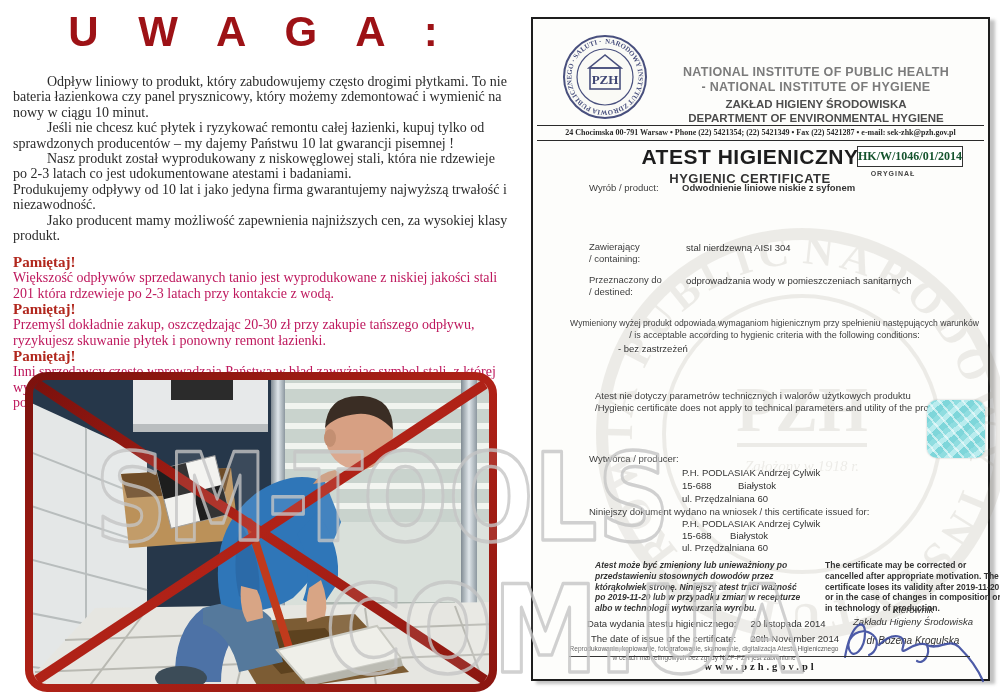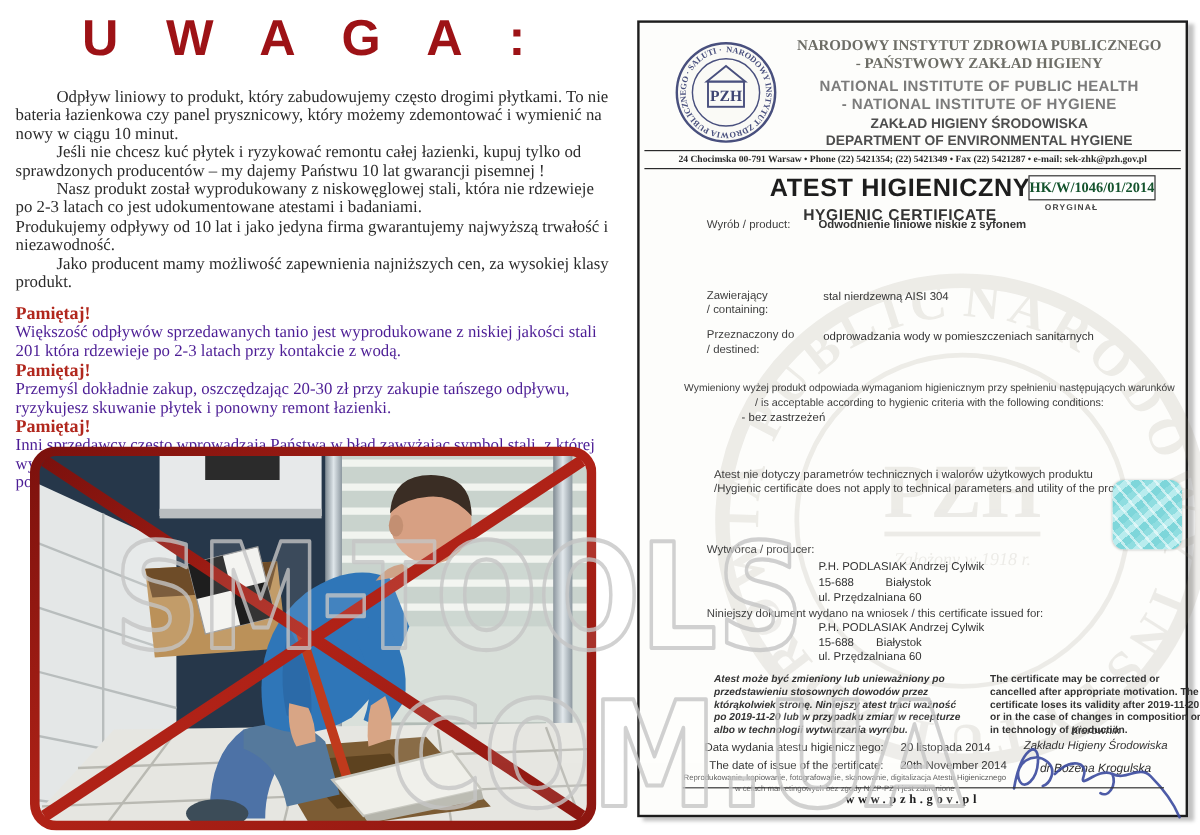--- a/index.html
+++ b/index.html
@@ -16,21 +16,21 @@
   }
   .left-text {
     margin:10px 10px 16px 13px;
     font:14px/15.4px "Liberation Serif", serif; color:#2b2b2b;
     text-align:left;
   }
   .left-text p { margin:0; }
   .left-text p.indent { text-indent:34px; }
   .reminders { margin-top:11px; }
   .rtitle { font:bold 15px/16px "Liberation Serif", serif; color:#b1271d; }
-  .rtext  { font:14px/15.4px "Liberation Serif", serif; color:#4c1d95; }
+  .rtext  { font:14px/15.4px "Liberation Serif", serif; color:#be185d; }
   
   .photo { position:absolute; left:25px; top:372px; width:472px; height:320px; }
   
   .cert {
     position:absolute; left:531px; top:17px; width:455px; height:660px;
     border:2px solid #1d1d1d; background:#fdfdfb;
     box-shadow:5px 3px 3px rgba(120,120,120,0.45);
     font-family:"Liberation Sans", sans-serif; color:#3a3a3a;
   }
   .cert .abs { position:absolute; }
@@ -238,22 +238,20 @@
         </defs>
       <circle cx="44" cy="44" r="41" fill="#fafaf6" stroke="#49507e" stroke-width="2"></circle>
       <circle cx="44" cy="44" r="28" fill="none" stroke="#49507e" stroke-width="1.2"></circle>
       <text font-family="Liberation Serif, serif" font-size="7" font-weight="bold" fill="#49507e">
         <textPath href="#logoRing">NARODOWY INSTYTUT ZDROWIA PUBLICZNEGO · SALUTI · PUBLICAE ·</textPath>
       </text>
       <polygon points="44,22 28,35 60,35" fill="none" stroke="#49507e" stroke-width="1.6"></polygon>
       <rect x="29" y="35" width="30" height="21" fill="none" stroke="#49507e" stroke-width="1.6"></rect>
       <text x="44" y="51" text-anchor="middle" font-family="Liberation Serif, serif" font-size="13" font-weight="bold" fill="#3e4573">PZH</text>
     </svg>
-    <div class="abs org-pl prel">NARODOWY INSTYTUT ZDROWIA PUBLICZNEGO
-- PAŃSTWOWY ZAKŁAD HIGIENY</div>
     <div class="abs org-en prel">NATIONAL INSTITUTE OF PUBLIC HEALTH
 - NATIONAL INSTITUTE OF HYGIENE</div>
     <div class="abs dept prel">ZAKŁAD HIGIENY ŚRODOWISKA
 DEPARTMENT OF ENVIRONMENTAL HYGIENE</div>
     <div class="abs contact-bar">24 Chocimska 00-791 Warsaw   •   Phone (22) 5421354; (22) 5421349   •   Fax (22) 5421287   •   e-mail: sek-zhk@pzh.gov.pl</div>
 
     <div class="abs title-pl">ATEST HIGIENICZNY</div>
     <div class="abs title-en">HYGIENIC CERTIFICATE</div>
     <div class="abs cert-num">HK/W/1046/01/2014</div>
     <div class="abs orig">ORYGINAŁ</div>

